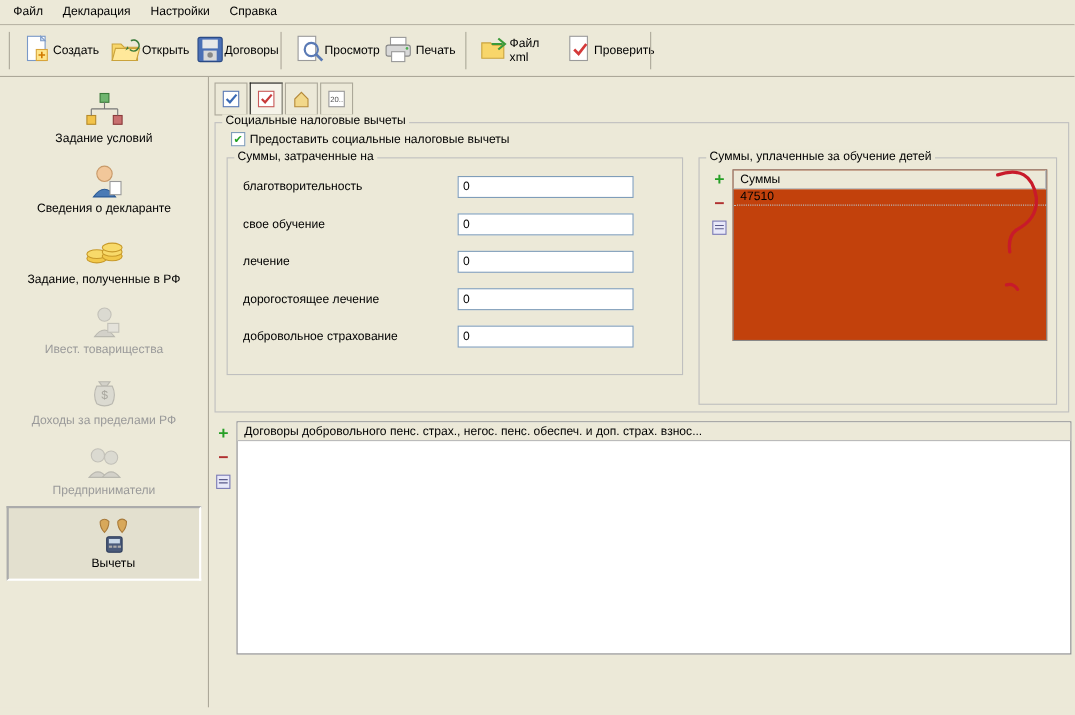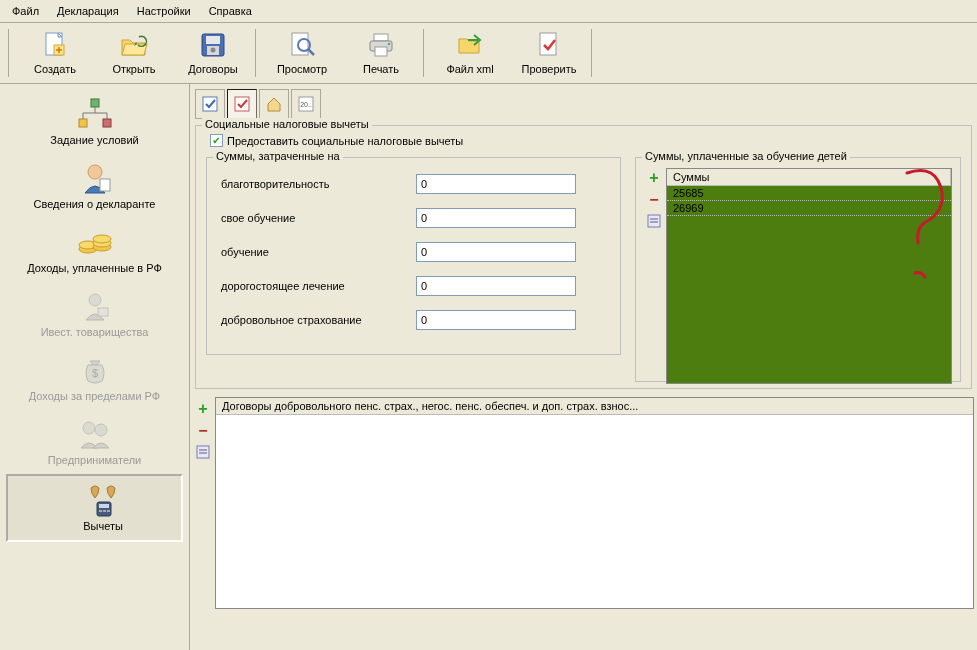--- a/index.html
+++ b/index.html
@@ -29,21 +29,21 @@
   display: flex;
   gap: 1px;
 }
 .toolbar .sep {
   width: 1px;
   background: #aca899;
   margin: 2px 6px 2px 2px;
 }
 .tool-btn {
   display: flex;
-  flex-direction: column;
+  flex-direction: row;
   align-items: center;
   justify-content: flex-start;
   width: 78px;
   padding: 2px 4px 4px 4px;
   cursor: default;
 }
 .tool-btn .ico { width: 32px; height: 32px; display:flex; align-items:center; justify-content:center; }
 .tool-btn .lbl { font-size: 11px; margin-top: 2px; }
 .main {
   display: flex;
@@ -103,21 +103,21 @@
 .form-row .flbl { width: 195px; font-size: 11px; }
 .form-row .finput {
   width: 160px; height: 20px; border:1px solid #7f9db9; background:#fff;
   padding: 2px 4px; font-size:11px;
 }
 .child-panel { display:flex; gap:2px; margin-top:4px; }
 .icon-col { width:20px; display:flex; flex-direction:column; gap:6px; align-items:center; padding-top:2px; }
 .plus-ico { color:#26a026; font-size:16px; font-weight:bold; line-height:1; }
 .minus-ico { color:#b03030; font-size:16px; font-weight:bold; line-height:1; }
 .grid {
-  flex:1; border:1px solid #888; background:#4d7c0f; height: 216px; position:relative;
+  flex:1; border:1px solid #888; background:#c2410c; height: 156px; position:relative;
 }
 .grid-head {
   border-bottom:1px solid #bbb; background:#ece9d8; padding:2px 6px;
   border-right: 1px solid #bbb;
 }
 .grid-row { padding:1px 6px; border-bottom:1px dotted #bbb; }
 .bottom-box {
   margin-top: 8px;
 }
 .contracts-panel { display:flex; gap:2px; }
@@ -252,21 +252,21 @@
     <div class="side-item">
       <span class="sico">
         <svg width="38" height="30">
             <ellipse cx="12" cy="22" rx="9" ry="4" fill="#f2c84a" stroke="#c89a2a"></ellipse>
             <ellipse cx="12" cy="18" rx="9" ry="4" fill="#f8da6a" stroke="#c89a2a"></ellipse>
             <ellipse cx="26" cy="20" rx="9" ry="4" fill="#f2c84a" stroke="#c89a2a"></ellipse>
             <ellipse cx="26" cy="16" rx="9" ry="4" fill="#f8da6a" stroke="#c89a2a"></ellipse>
             <ellipse cx="26" cy="12" rx="9" ry="4" fill="#f8da6a" stroke="#c89a2a"></ellipse>
           </svg>
       </span>
-      <span class="slbl">Доходы, уплаченные в РФ</span>
+      <span class="slbl">Задание, полученные в РФ</span>
     </div>
     <div class="side-item disabled">
       <span class="sico">
         <svg width="34" height="32" opacity="0.5">
             <circle cx="17" cy="10" r="6" fill="#ccc" stroke="#999"></circle>
             <path d="M8 30 q9 -12 18 0 z" fill="#bbb" stroke="#888"></path>
             <rect x="20" y="18" width="10" height="8" fill="#ddd" stroke="#999"></rect>
           </svg>
       </span>
       <span class="slbl">Ивест. товарищества</span>
@@ -350,21 +350,21 @@
             <span class="legend">Суммы, затраченные на</span>
             <div class="form-row">
               <span class="flbl">благотворительность</span>
               <input class="finput" value="0" style="">
             </div>
             <div class="form-row">
               <span class="flbl">свое обучение</span>
               <input class="finput" value="0" style="">
             </div>
             <div class="form-row">
-              <span class="flbl">обучение</span>
+              <span class="flbl">лечение</span>
               <input class="finput" value="0" style="">
             </div>
             <div class="form-row">
               <span class="flbl">дорогостоящее лечение</span>
               <input class="finput" value="0" style="">
             </div>
             <div class="form-row" style="margin-bottom:4px;">
               <span class="flbl">добровольное страхование</span>
               <input class="finput" value="0" style="">
             </div>
@@ -381,22 +381,21 @@
                 <span>
                   <svg width="14" height="14">
                       <rect x="1" y="1" width="12" height="12" fill="#e8e8f8" stroke="#7a7ab5"></rect>
                       <line x1="3" y1="5" x2="11" y2="5" stroke="#5a5a8a"></line>
                       <line x1="3" y1="8" x2="11" y2="8" stroke="#5a5a8a"></line>
                     </svg>
                 </span>
               </div>
               <div class="grid">
                 <div class="grid-head">Суммы</div>
-                <div class="grid-row">25685</div>
-                <div class="grid-row">26969</div>
+                <div class="grid-row">47510</div>
 
                 <svg class="red-annot" style="right:-4px; top:-6px;" width="60" height="140">
                   <path d="M12 10 q30 -10 35 20 q2 20 -18 30 q-8 6 -6 20" fill="none" stroke="#c81a2a" stroke-width="3" stroke-linecap="round"></path>
                   <path d="M20 110 q6 -2 10 4" fill="none" stroke="#c81a2a" stroke-width="3" stroke-linecap="round"></path>
                 </svg>
               </div>
             </div>
           </div>
         </div>
       </div>

